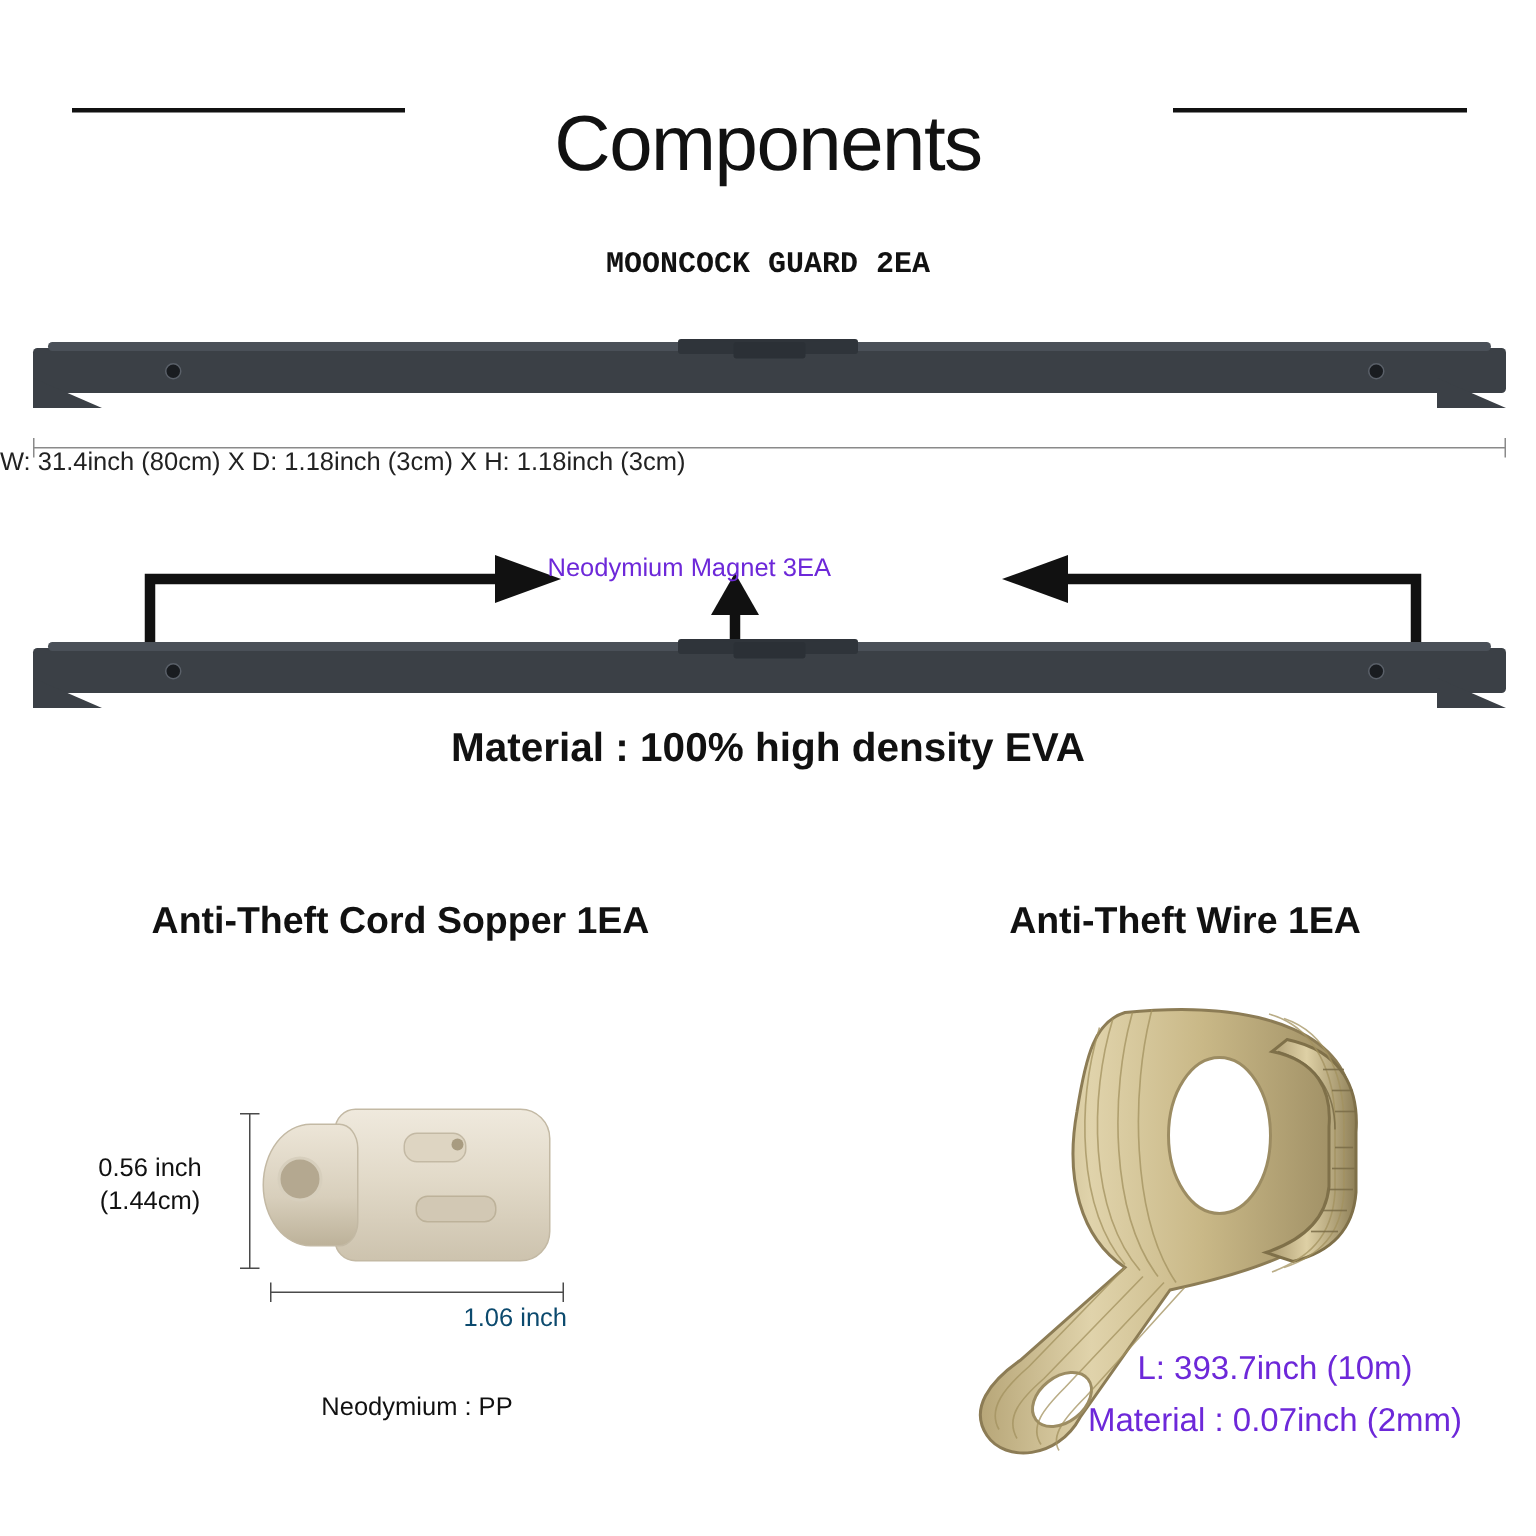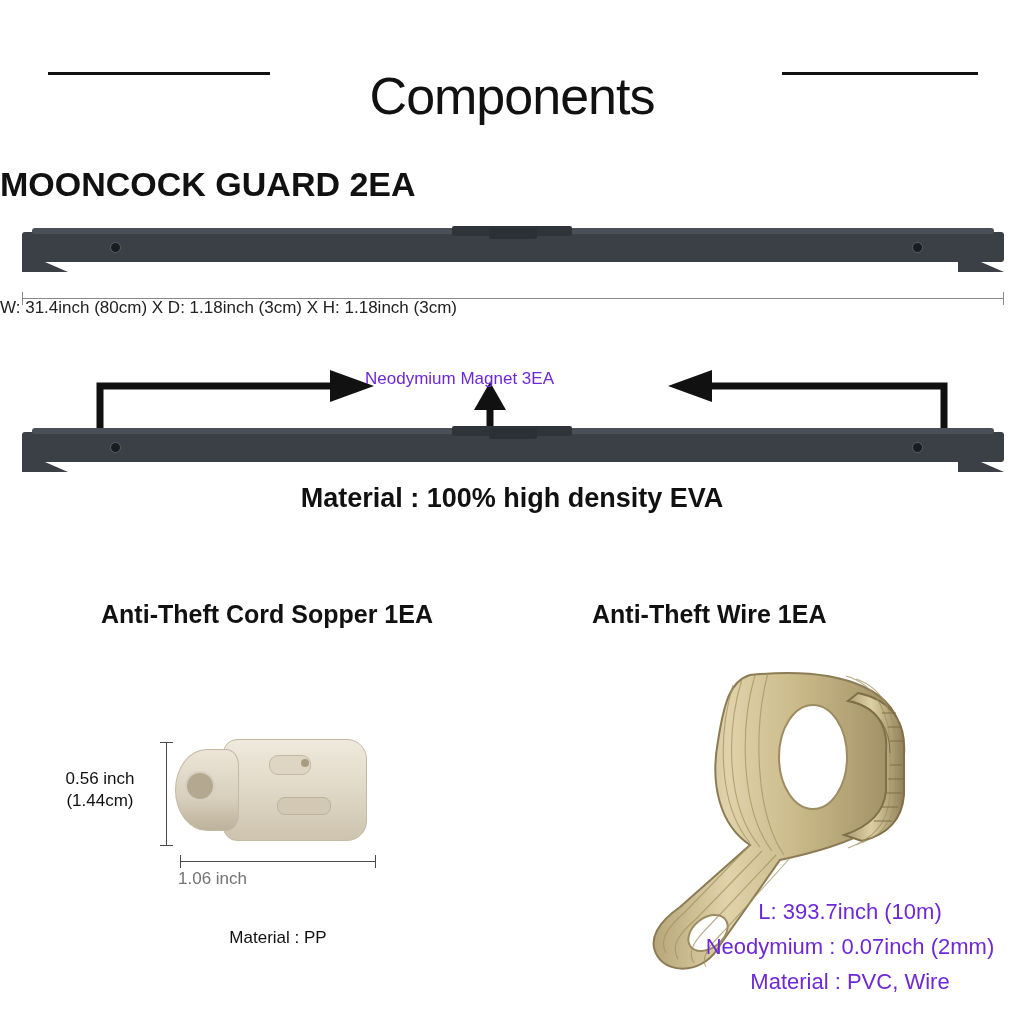--- a/index.html
+++ b/index.html
@@ -44,22 +44,24 @@
   }
   #header-rule-left { left: 48px; width: 222px; }
   #header-rule-right { left: 782px; width: 196px; }
 
   
   #guard-title {
     position: absolute;
     top: 165px;
     left: 0;
     width: 1024px;
-    font-size: 34px;
+    text-align: center;
+    font-size: 20px;
     font-weight: bold;
+    font-family: Liberation Mono, monospace;
   }
 
   
   #guard-top {
     position: absolute;
     top: 224px;
     left: 22px;
     width: 982px;
     height: 56px;
   }
@@ -336,42 +338,42 @@
     height: 13px;
     background: #4a4a4a;
   }
   #stopper-width-line .cap-l { left: 0; }
   #stopper-width-line .cap-r { right: 0; }
   #stopper-width-text {
     position: absolute;
     top: 868px;
     left: 178px;
     width: 200px;
-    text-align: left;
+    text-align: right;
     font-size: 17px;
     line-height: 1.35;
-    color: #737373;
+    color: #0c4a6e;
   }
   #stopper-material {
     position: absolute;
     top: 928px;
     left: 150px;
     width: 256px;
     text-align: center;
     font-size: 17px;
     color: #111;
   }
 
   
   #wire-title {
     position: absolute;
     top: 600px;
-    left: 592px;
+    left: 580px;
     width: 420px;
-    text-align: left;
+    text-align: center;
     font-size: 25px;
     font-weight: bold;
   }
   #wire-art {
     position: absolute;
     top: 645px;
     left: 600px;
     width: 360px;
     height: 345px;
   }
@@ -465,21 +467,21 @@
 </div>
 
 <div id="stopper-width-line">
   <div class="cap cap-l"></div>
   <div class="h-rule"></div>
   <div class="cap cap-r"></div>
 </div>
 <div id="stopper-width-text">
   <div>1.06 inch</div>
 </div>
-<div id="stopper-material">Material : PP</div>
+<div id="stopper-material">Neodymium : PP</div>
 
 <div id="wire-title">Anti-Theft Wire 1EA</div>
 
 <div id="wire-art">
   <svg width="360" height="345" viewBox="0 0 360 345" xmlns="http://www.w3.org/2000/svg">
     <defs>
       <linearGradient id="ropeGrad" x1="0" y1="0" x2="1" y2="0">
         <stop offset="0%" stop-color="#b7a678"></stop>
         <stop offset="30%" stop-color="#e0d3ab"></stop>
         <stop offset="60%" stop-color="#c9b887"></stop>
@@ -531,15 +533,14 @@
       <path d="M274 176 L 292 176"></path>
       <path d="M290 96 L 304 96"></path>
       <path d="M288 82 L 302 82"></path>
       <path d="M282 68 L 296 68"></path>
     </g>
   </svg>
 </div>
 
 <div id="wire-specs">
   <div>L: 393.7inch (10m)</div>
-  <div>Neodymium : 0.07inch (2mm)</div>
-  <div>Material : PVC, Wire</div>
+  <div>Material : 0.07inch (2mm)</div>
 </div>
 
 </body></html>

